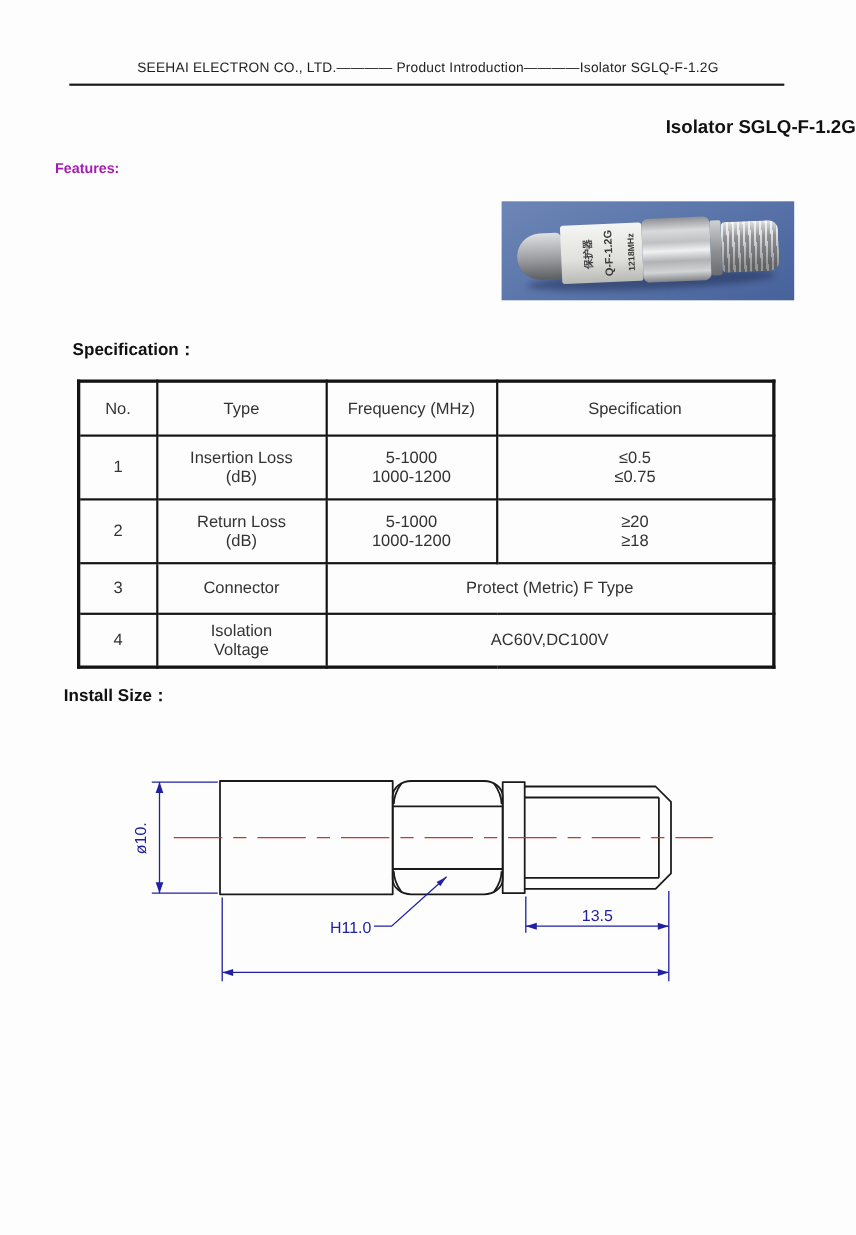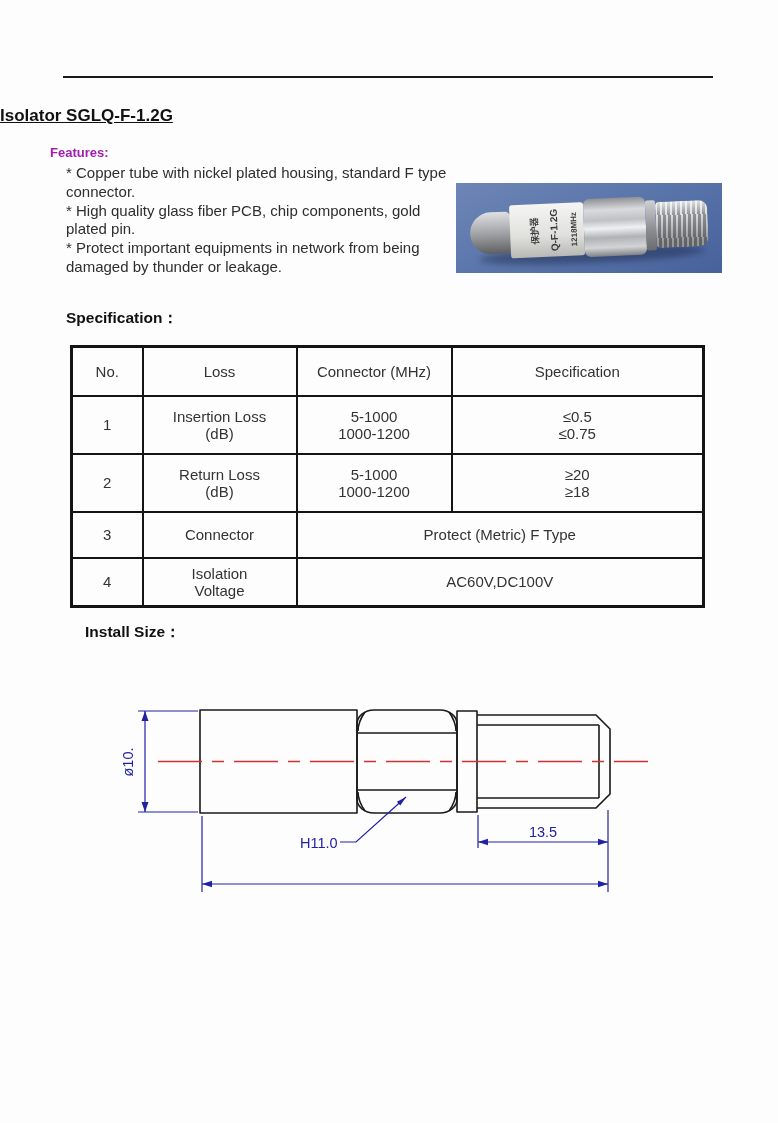--- a/index.html
+++ b/index.html
@@ -5,22 +5,22 @@
   html,body{margin:0;padding:0;background:#ffffff;}
   .page{
     position:relative;width:778px;height:1123px;background:#fdfdfd;
     font-family:"Liberation Sans",sans-serif;color:#2b2b2b;overflow:hidden;
   }
   
   .header-line{position:absolute;top:54px;left:0;width:100%;text-align:center;
     font-size:12.5px;color:#1f1f1f;letter-spacing:.2px;}
   .header-rule{position:absolute;top:76px;left:63px;width:650px;height:2px;background:#1a1a1a;}
   
-  .doc-title{position:absolute;top:106px;left:0;width:100%;text-align:left;
-    font-size:17px;font-weight:bold;margin:0;color:#111;text-decoration:underline;}
+  .doc-title{position:absolute;top:106px;left:0;width:100%;text-align:right;
+    font-size:17px;font-weight:bold;margin:0;color:#111;}
   
   .features-heading{position:absolute;top:145px;left:50px;font-size:13px;font-weight:bold;color:#a21caf;}
   .features-list{position:absolute;top:164px;left:66px;width:396px;font-size:15px;line-height:18.8px;color:#2e2e2e;}
   .features-list p{margin:0;}
   
   .photo{position:absolute;left:456px;top:183px;width:266px;height:90px;
     background:linear-gradient(155deg,#6e86b6 0%,#5b76ab 45%,#47619b 100%);overflow:hidden;}
   .device{position:absolute;left:0;top:0;width:100%;height:100%;transform:rotate(-2.5deg);}
   .dev-shadow{position:absolute;left:22px;top:64px;width:226px;height:16px;
     background:rgba(15,25,55,.4);border-radius:50%;filter:blur(3px);}
@@ -44,38 +44,34 @@
                repeating-linear-gradient(90deg,#dcdee0 0 2px,#8f9195 2px 5px);}
   
   .spec-heading{position:absolute;top:308px;left:66px;font-size:15.5px;font-weight:bold;color:#111;text-align:center;}
   .spec-table{position:absolute;top:345px;left:70px;width:632px;border-collapse:collapse;
     table-layout:fixed;font-size:15px;color:#333;border:3px solid #141414;}
   .spec-table th,.spec-table td{border:2px solid #141414;text-align:center;vertical-align:middle;
     white-space:pre-line;font-weight:normal;padding:0 4px;}
   .c-no{width:71px;}.c-item{width:154px;}.c-freq{width:155px;}.c-spec{width:252px;}
   .r-head{height:49px;}.r-tall{height:58px;}.r-mid{height:46px;}.r-last{height:49px;}
   
-  .install-heading{position:absolute;top:622px;left:58px;font-size:15.5px;font-weight:bold;color:#111;margin-left:27px;}
+  .install-heading{position:absolute;top:622px;left:58px;font-size:15.5px;font-weight:bold;color:#111;}
   .drawing{position:absolute;top:640px;left:0;}
 </style>
 </head>
 <body>
 
 <div class="page">
 
+  <div class="header-line">SEEHAI ELECTRON CO., LTD.———— Product Introduction————Isolator SGLQ-F-1.2G</div>
   <div class="header-rule"></div>
 
   <h1 class="doc-title">Isolator SGLQ-F-1.2G</h1>
 
   <div class="features-heading">Features:</div>
-  <div class="features-list">
-    <p>* Copper tube with nickel plated housing, standard F type connector.</p>
-    <p>* High quality glass fiber PCB, chip components, gold plated pin.</p>
-    <p>* Protect important equipments in network from being damaged by thunder or leakage.</p>
-  </div>
 
   <div class="photo">
     <div class="device">
       <div class="dev-shadow"></div>
       <div class="cap"></div>
       <div class="label">
         <span class="lv1">保护器</span>
         <span class="lv2">Q-F-1.2G</span>
         <span class="lv3">1218MHz</span>
       </div>
@@ -90,22 +86,22 @@
   <table class="spec-table">
     <colgroup>
         <col class="c-no">
         <col class="c-item">
         <col class="c-freq">
         <col class="c-spec">
       </colgroup>
     <thead>
       <tr class="r-head">
         <th>No.</th>
-        <th>Loss</th>
-        <th>Connector (MHz)</th>
+        <th>Type</th>
+        <th>Frequency (MHz)</th>
         <th>Specification</th>
       </tr>
     </thead>
     <tbody>
       <tr class="r-tall">
         <td>1</td>
         <td>Insertion Loss
 (dB)</td>
         <td>5-1000
 1000-1200</td>

